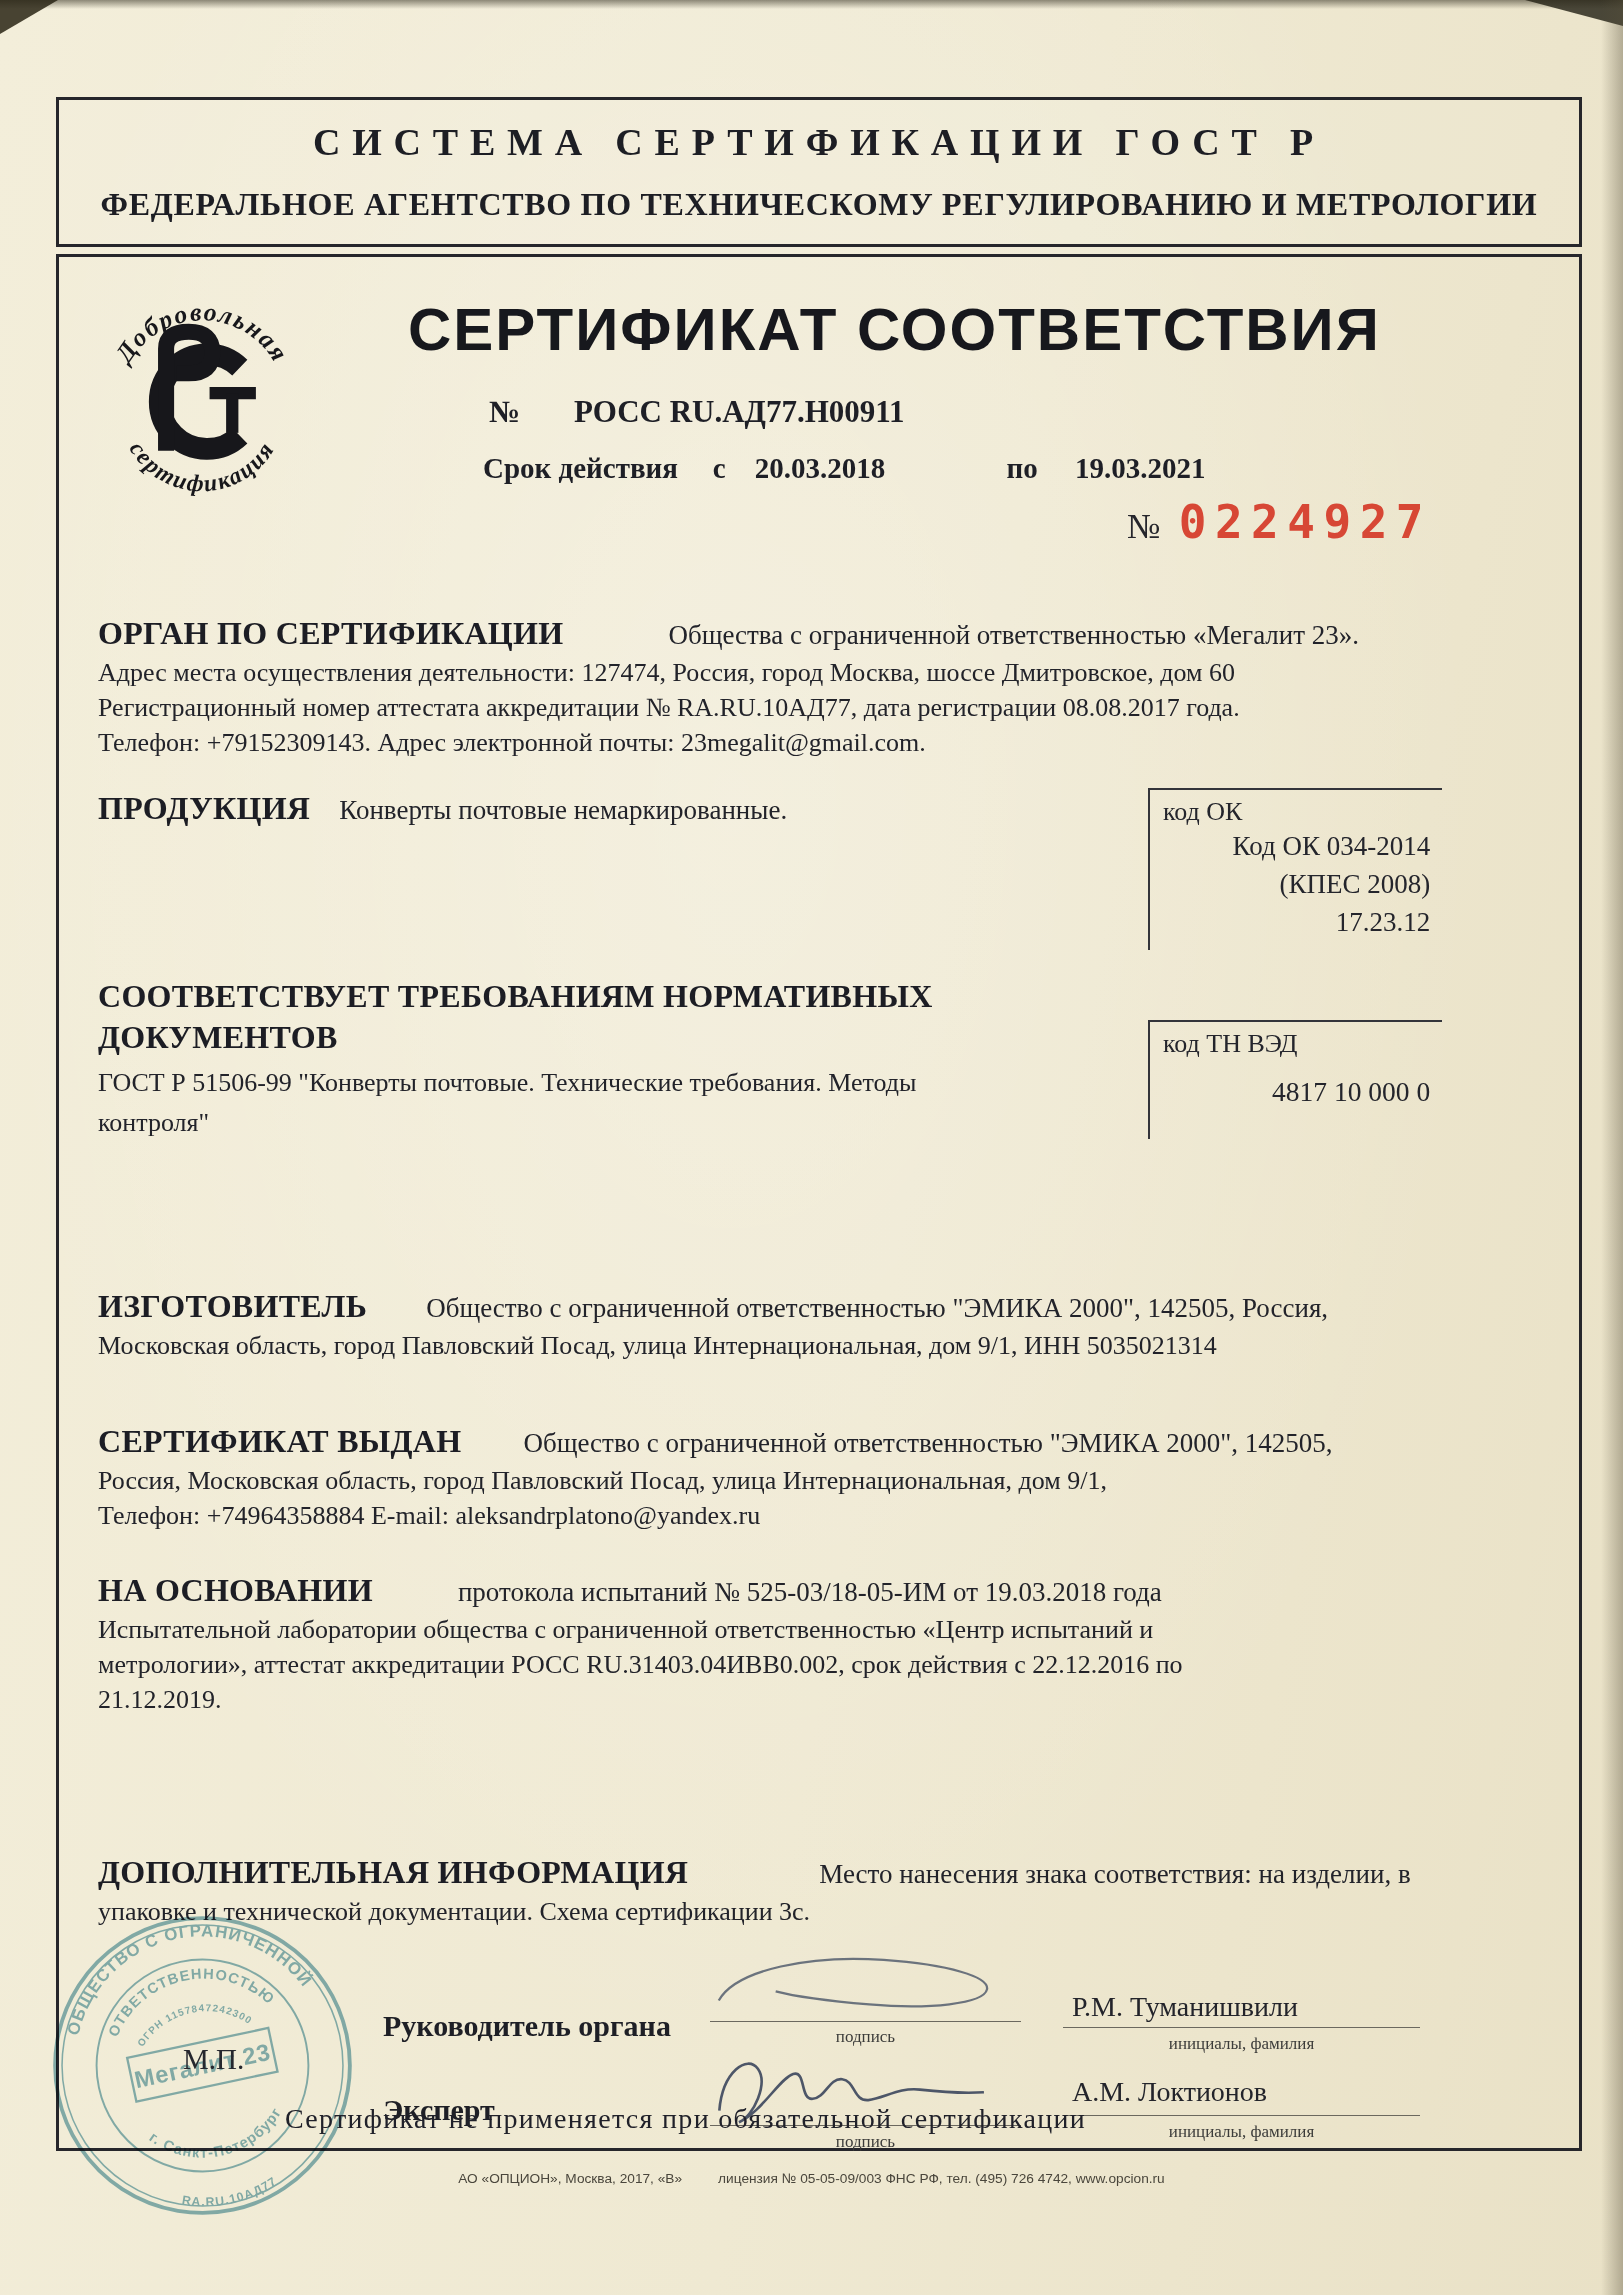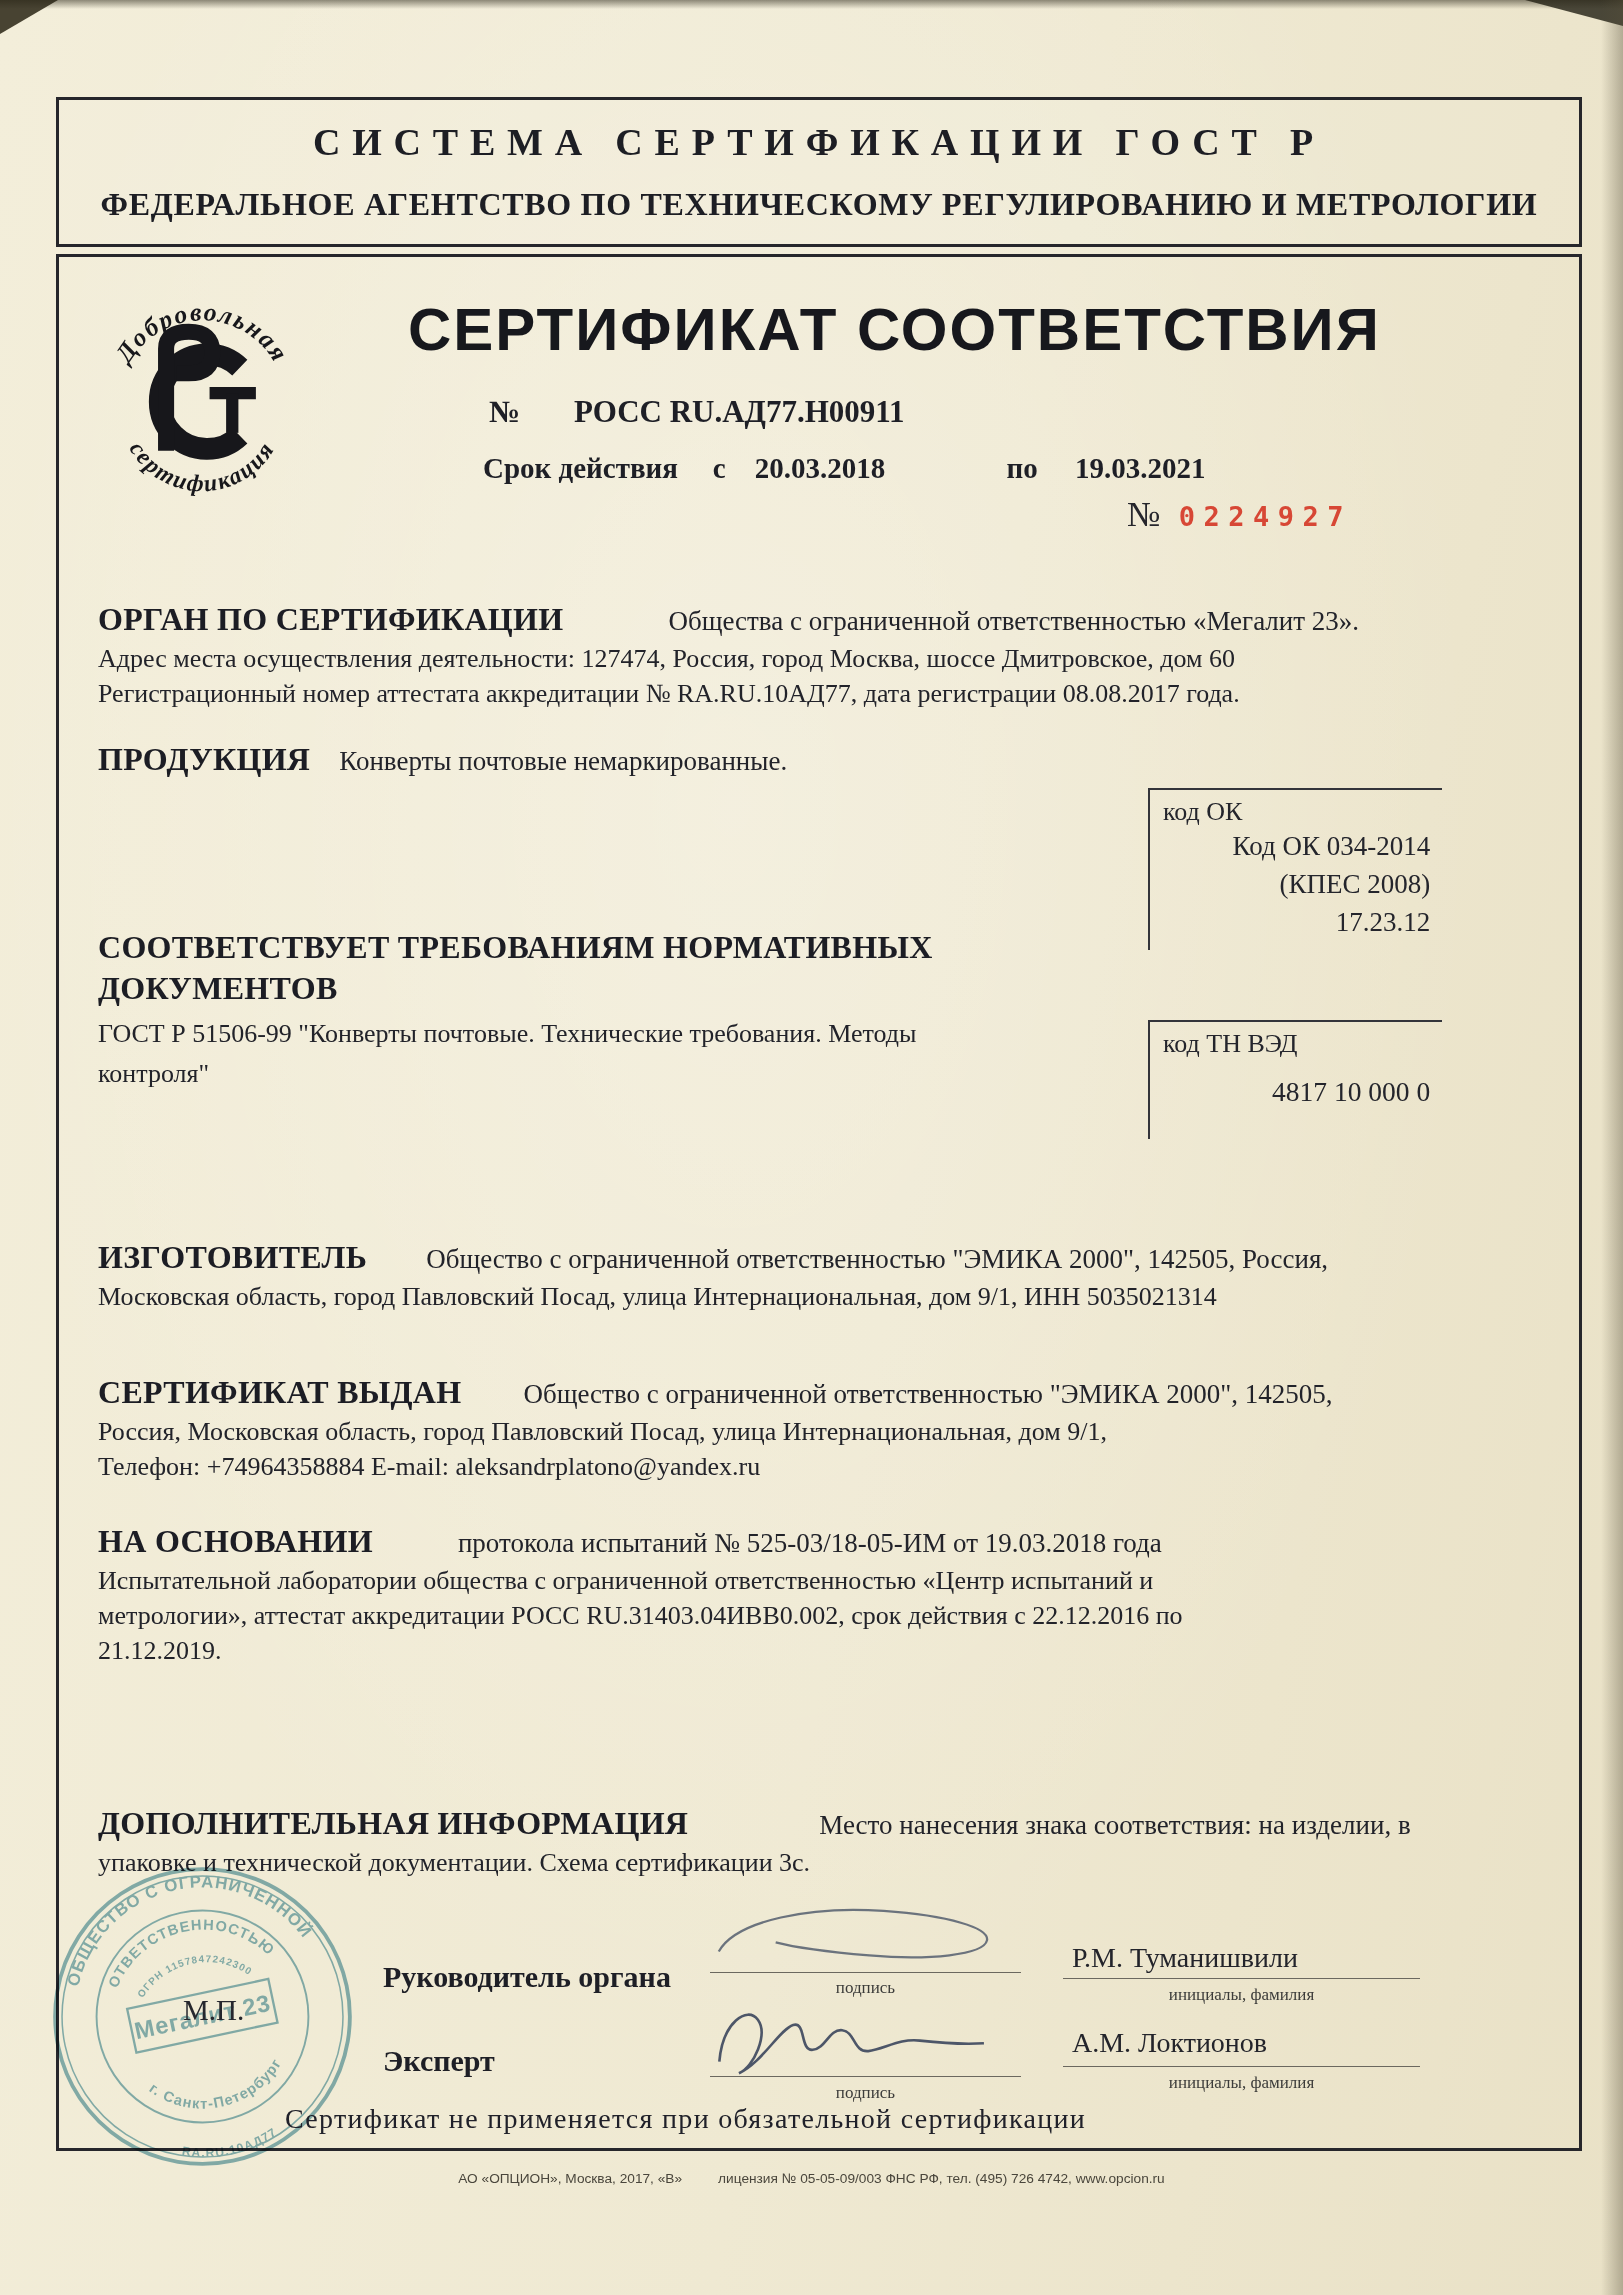--- a/index.html
+++ b/index.html
@@ -53,21 +53,21 @@
   .num-row .num-value { margin-left:46px; }
   .validity-row { margin:22px 0 0 144px; font-size:29px; font-weight:700; color:#1e1f26; }
   .validity-row .v-prep-from { margin-left:27.5px; }
   .validity-row .v-from { margin-left:22px; }
   .validity-row .v-prep-to { margin-left:114px; }
   .validity-row .v-to { margin-left:30px; }
   .blank-row { margin:10.5px 0 0 788px; display:flex; align-items:baseline; }
   .blank-label { font-size:35px; color:#26262c; }
   .blank-value {
     font-family:"DejaVu Sans Mono", monospace; font-weight:700;
-    font-size:27px; letter-spacing:8.5px; color:#d63a28; margin-left:18.3px; opacity:.92;
+    font-size:46px; letter-spacing:8.5px; color:#d63a28; margin-left:18.3px; opacity:.92;
   }
 
   .sec { margin-left:39px; margin-right:39px; }
   .sec-heading { font-weight:700; font-size:32px; color:#1c1d24; letter-spacing:0.3px; }
   .sec-lead-text { font-size:27px; }
   .body-line { font-size:26px; line-height:35px; color:#22232a; }
   .lead-line { line-height:39px; }
 
   .sec-organ { margin-top:65px; }
   .sec-organ .sec-lead-text { margin-left:105px; }
@@ -187,20 +187,21 @@
         </div>
       </div>
     </div>
 
     <section class="sec sec-organ">
       <p class="body-line lead-line">
         <span class="sec-heading">ОРГАН ПО СЕРТИФИКАЦИИ</span><span class="sec-lead-text">Общества с ограниченной ответственностью «Мегалит 23».</span>
       </p>
       <p class="body-line">Адрес места осуществления деятельности: 127474, Россия, город Москва, шоссе Дмитровское, дом 60</p>
       <p class="body-line">Регистрационный номер аттестата аккредитации № RA.RU.10АД77, дата регистрации 08.08.2017 года.</p>
+      <p class="body-line">Телефон: +79152309143. Адрес электронной почты: 23megalit@gmail.com.</p>
     </section>
 
     <section class="sec sec-product">
       <p class="body-line lead-line">
         <span class="sec-heading">ПРОДУКЦИЯ</span><span class="sec-lead-text">Конверты почтовые немаркированные.</span>
       </p>
     </section>
 
     <div class="code-box code-box-ok">
       <div class="code-label">код ОК</div>

